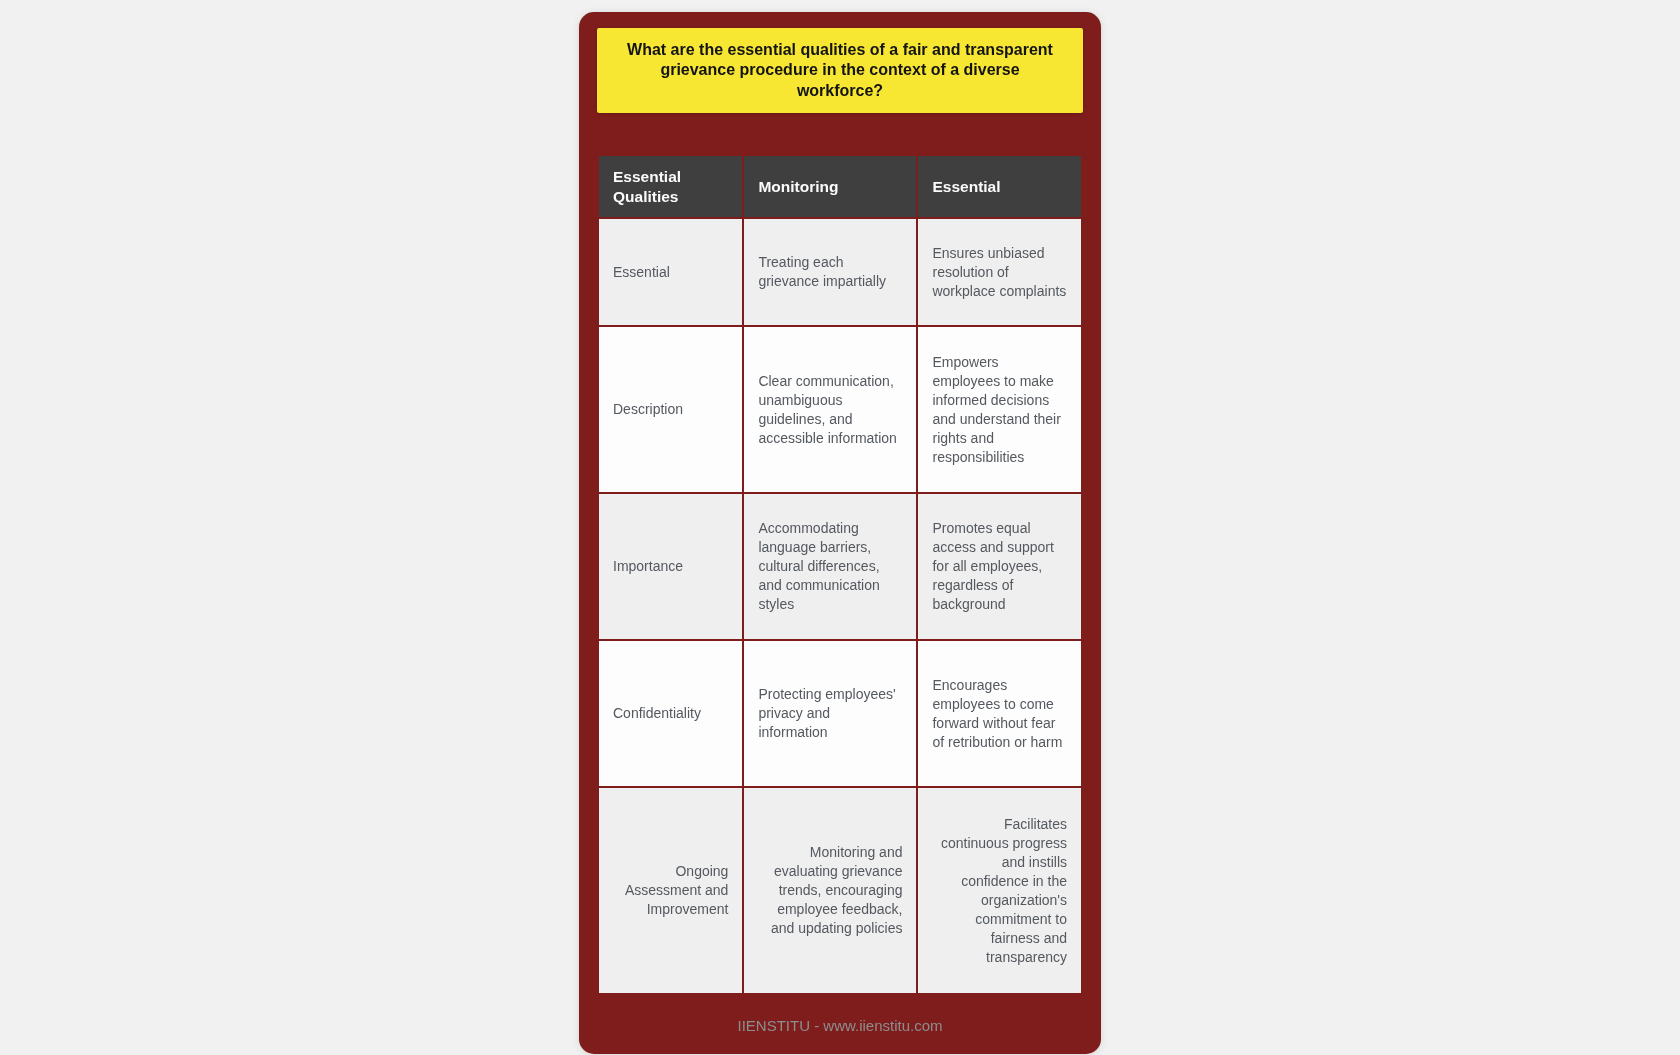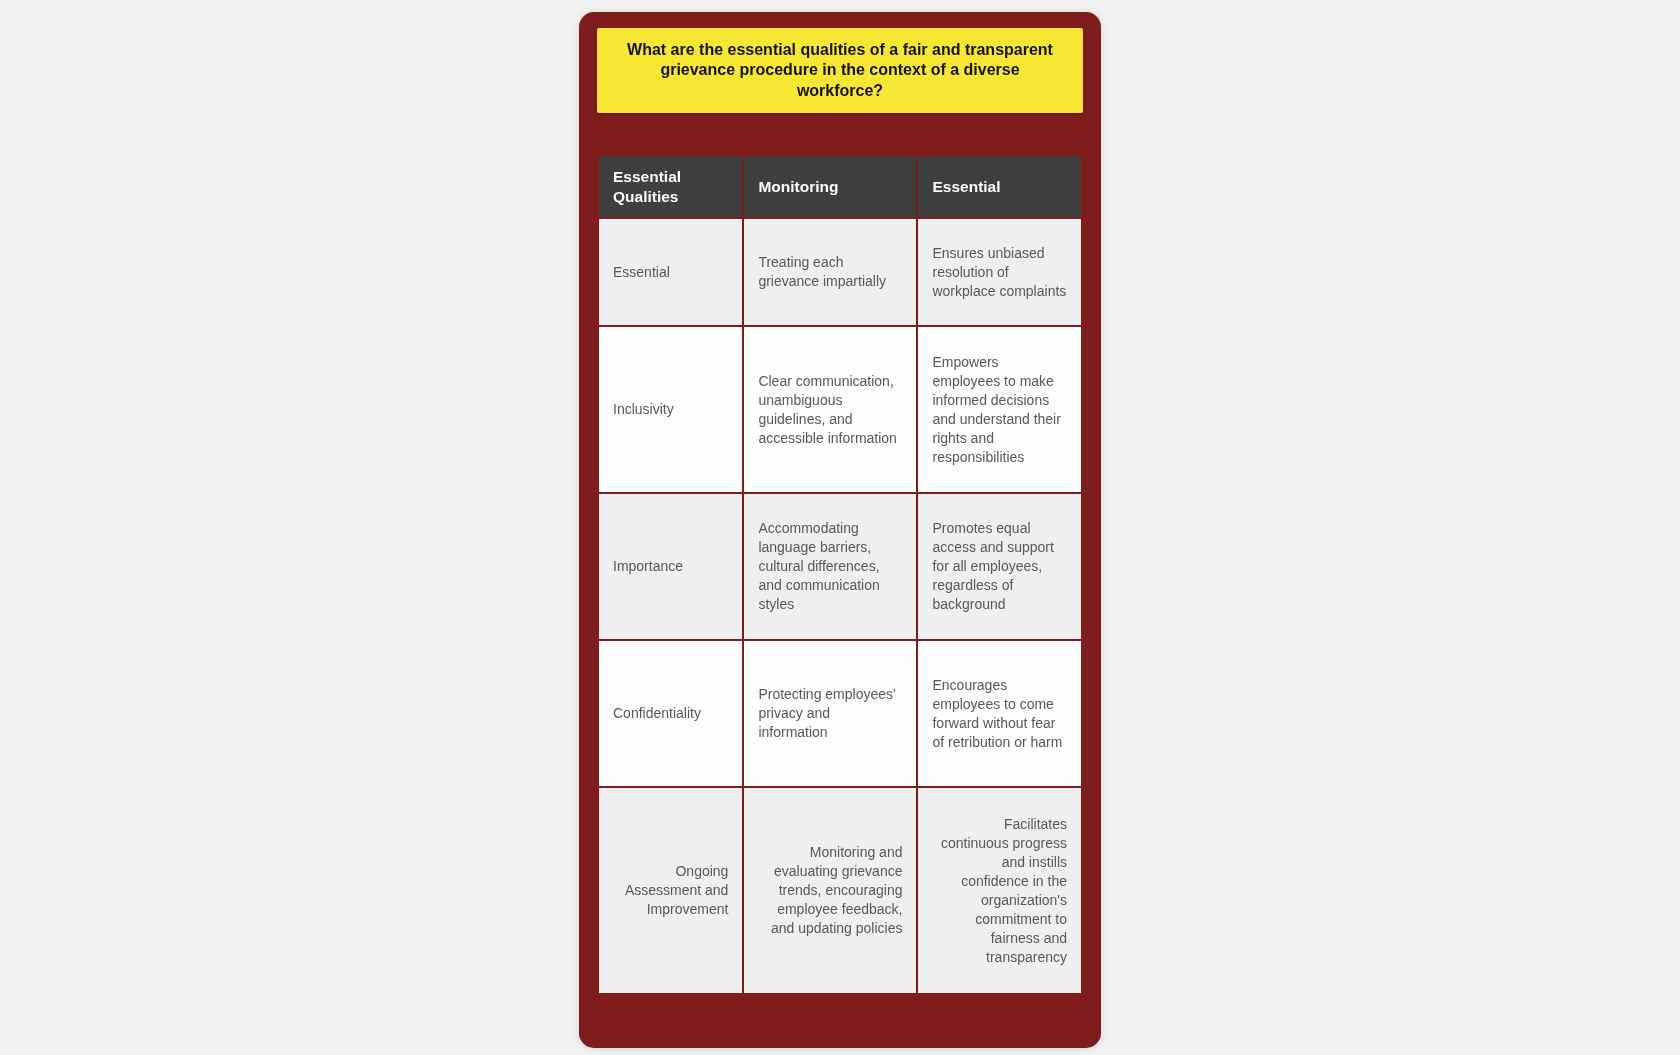--- a/index.html
+++ b/index.html
@@ -101,21 +101,21 @@
         <th>Essential</th>
       </tr>
     </thead>
     <tbody>
       <tr class="odd r1">
         <td>Essential</td>
         <td>Treating each grievance impartially</td>
         <td>Ensures unbiased resolution of workplace complaints</td>
       </tr>
       <tr class="even r2">
-        <td>Inclusivity</td>
+        <td>Description</td>
         <td>Clear communication, unambiguous guidelines, and accessible information</td>
         <td>Empowers employees to make informed decisions and understand their rights and responsibilities</td>
       </tr>
       <tr class="odd r3">
         <td>Importance</td>
         <td>Accommodating language barriers, cultural differences, and communication styles</td>
         <td>Promotes equal access and support for all employees, regardless of background</td>
       </tr>
       <tr class="even r4">
         <td>Confidentiality</td>
@@ -123,14 +123,15 @@
         <td>Encourages employees to come forward without fear of retribution or harm</td>
       </tr>
       <tr class="odd r5">
         <td>Ongoing Assessment and Improvement</td>
         <td>Monitoring and evaluating grievance trends, encouraging employee feedback, and updating policies</td>
         <td>Facilitates continuous progress and instills confidence in the organization's commitment to fairness and transparency</td>
       </tr>
     </tbody>
   </table>
 
+  <div class="footer">IIENSTITU - www.iienstitu.com</div>
 
 </div>
 
 </body></html>

